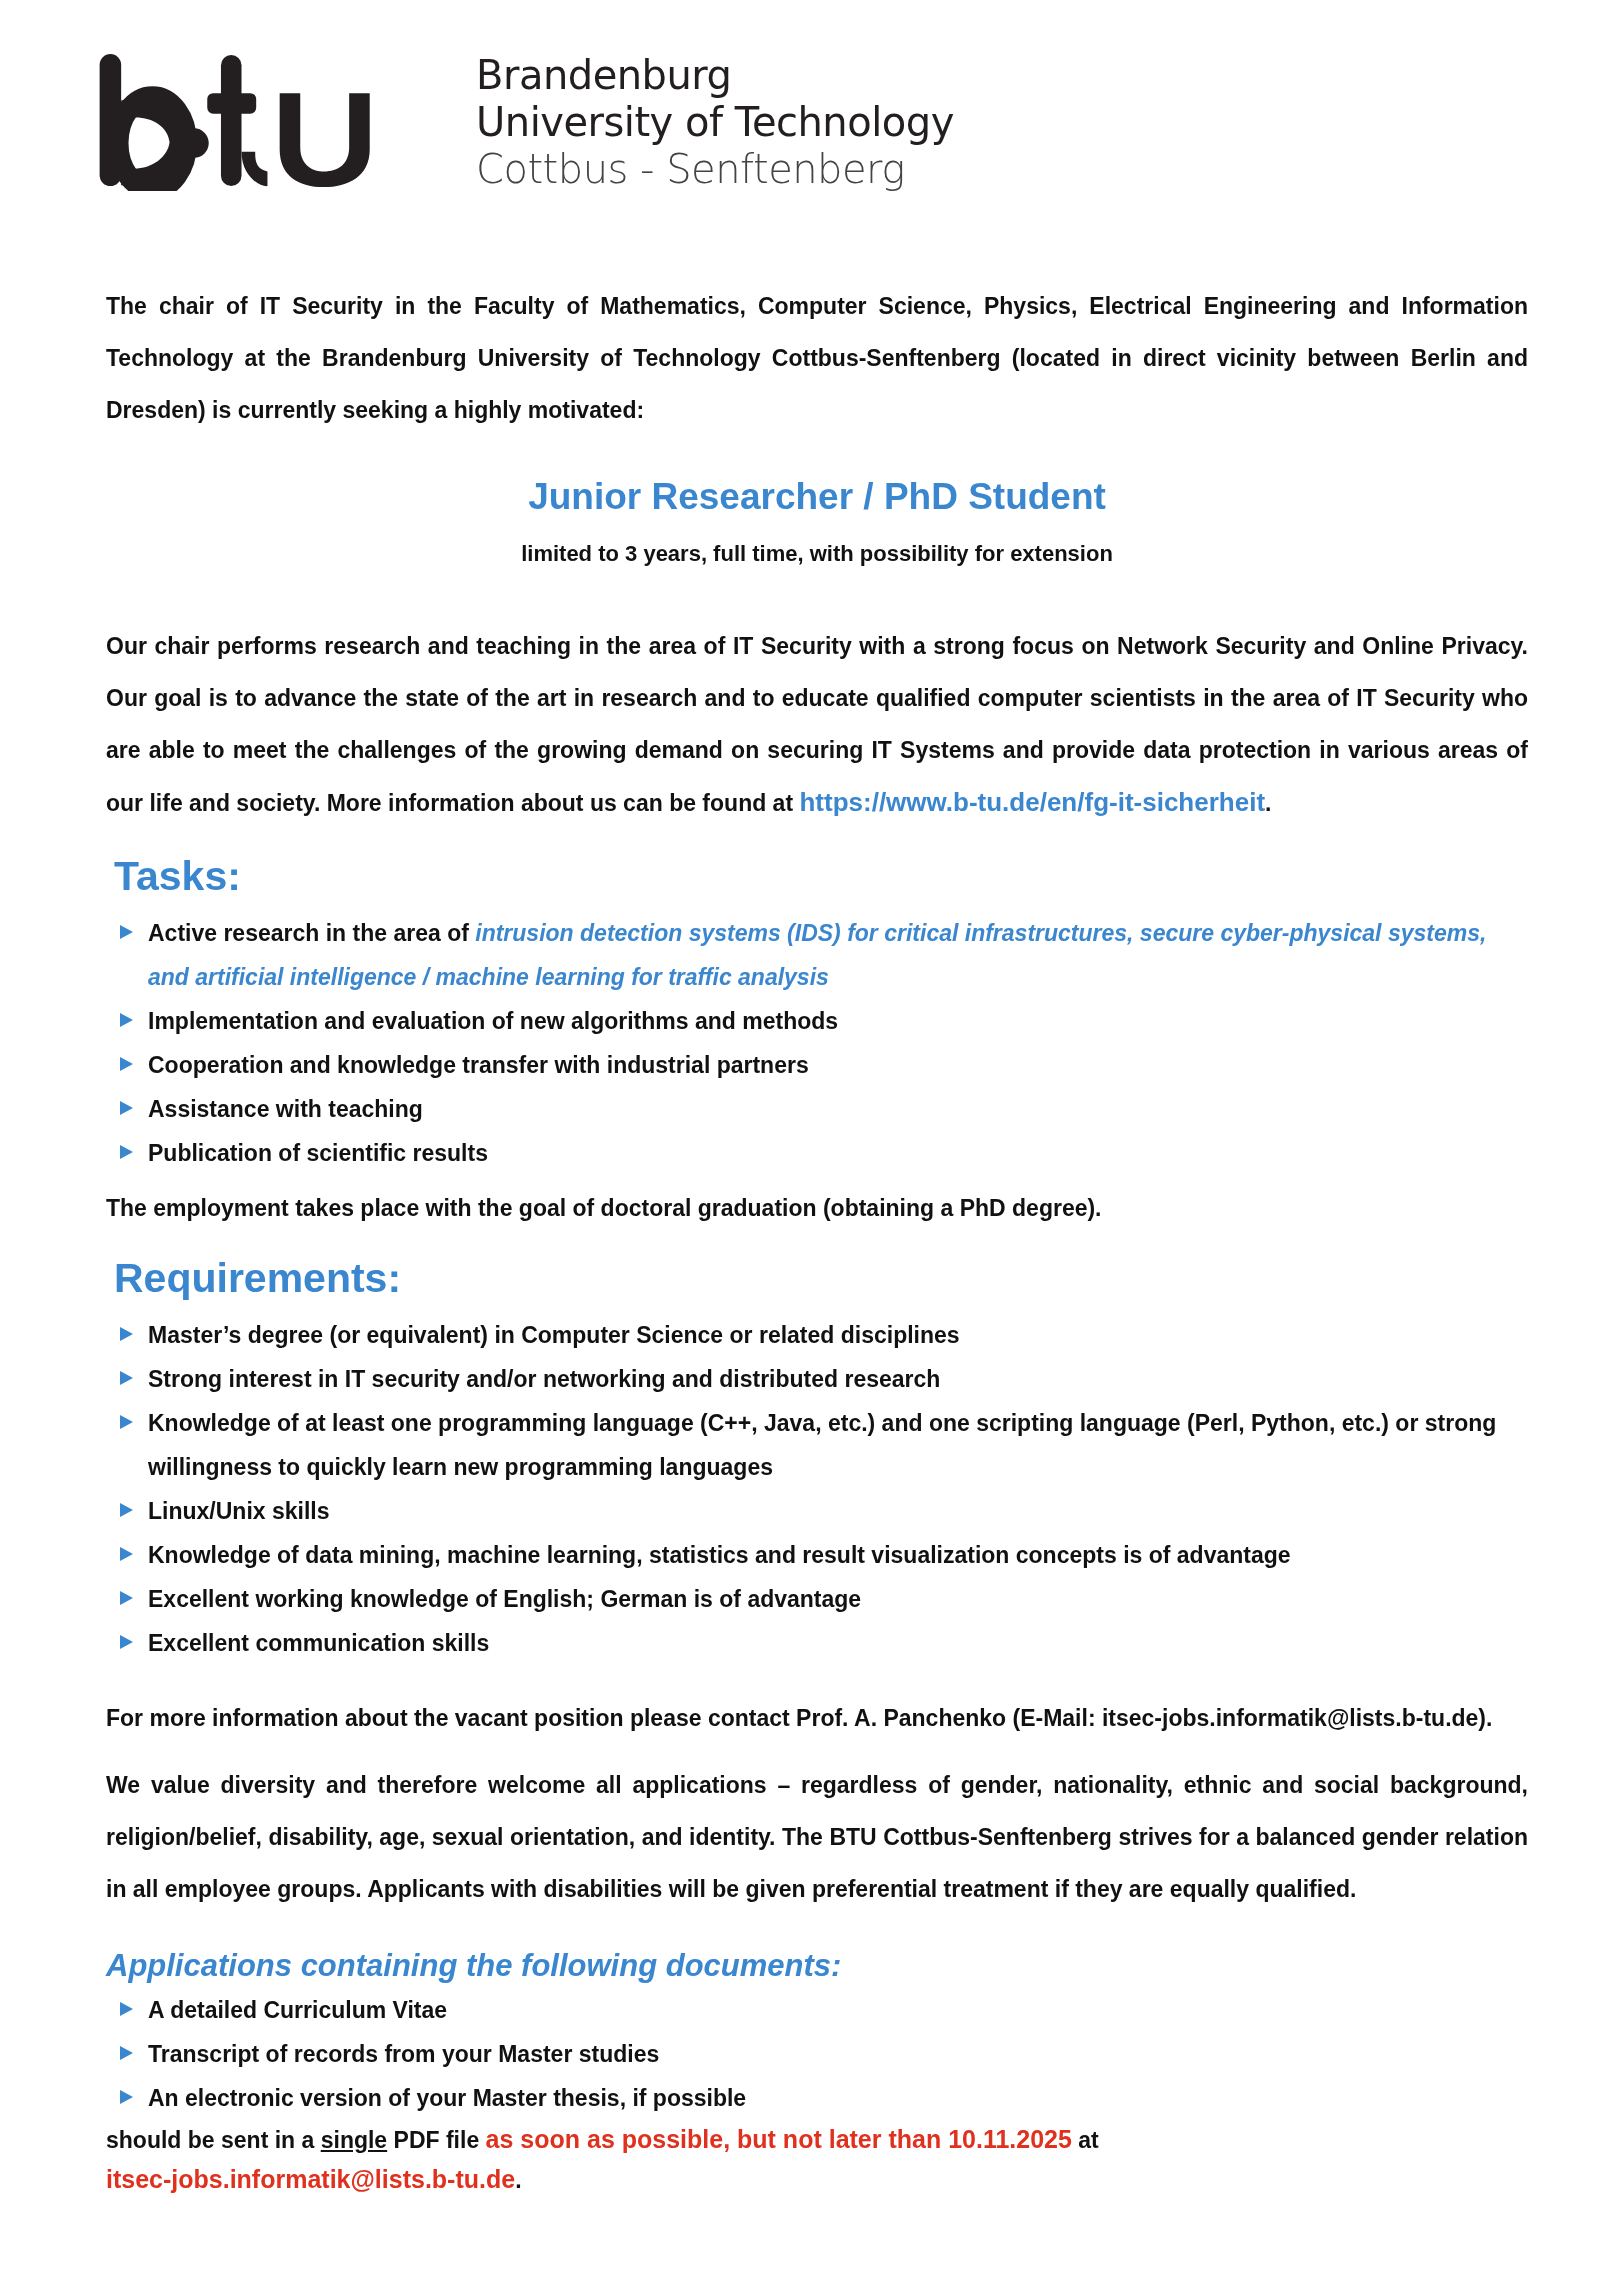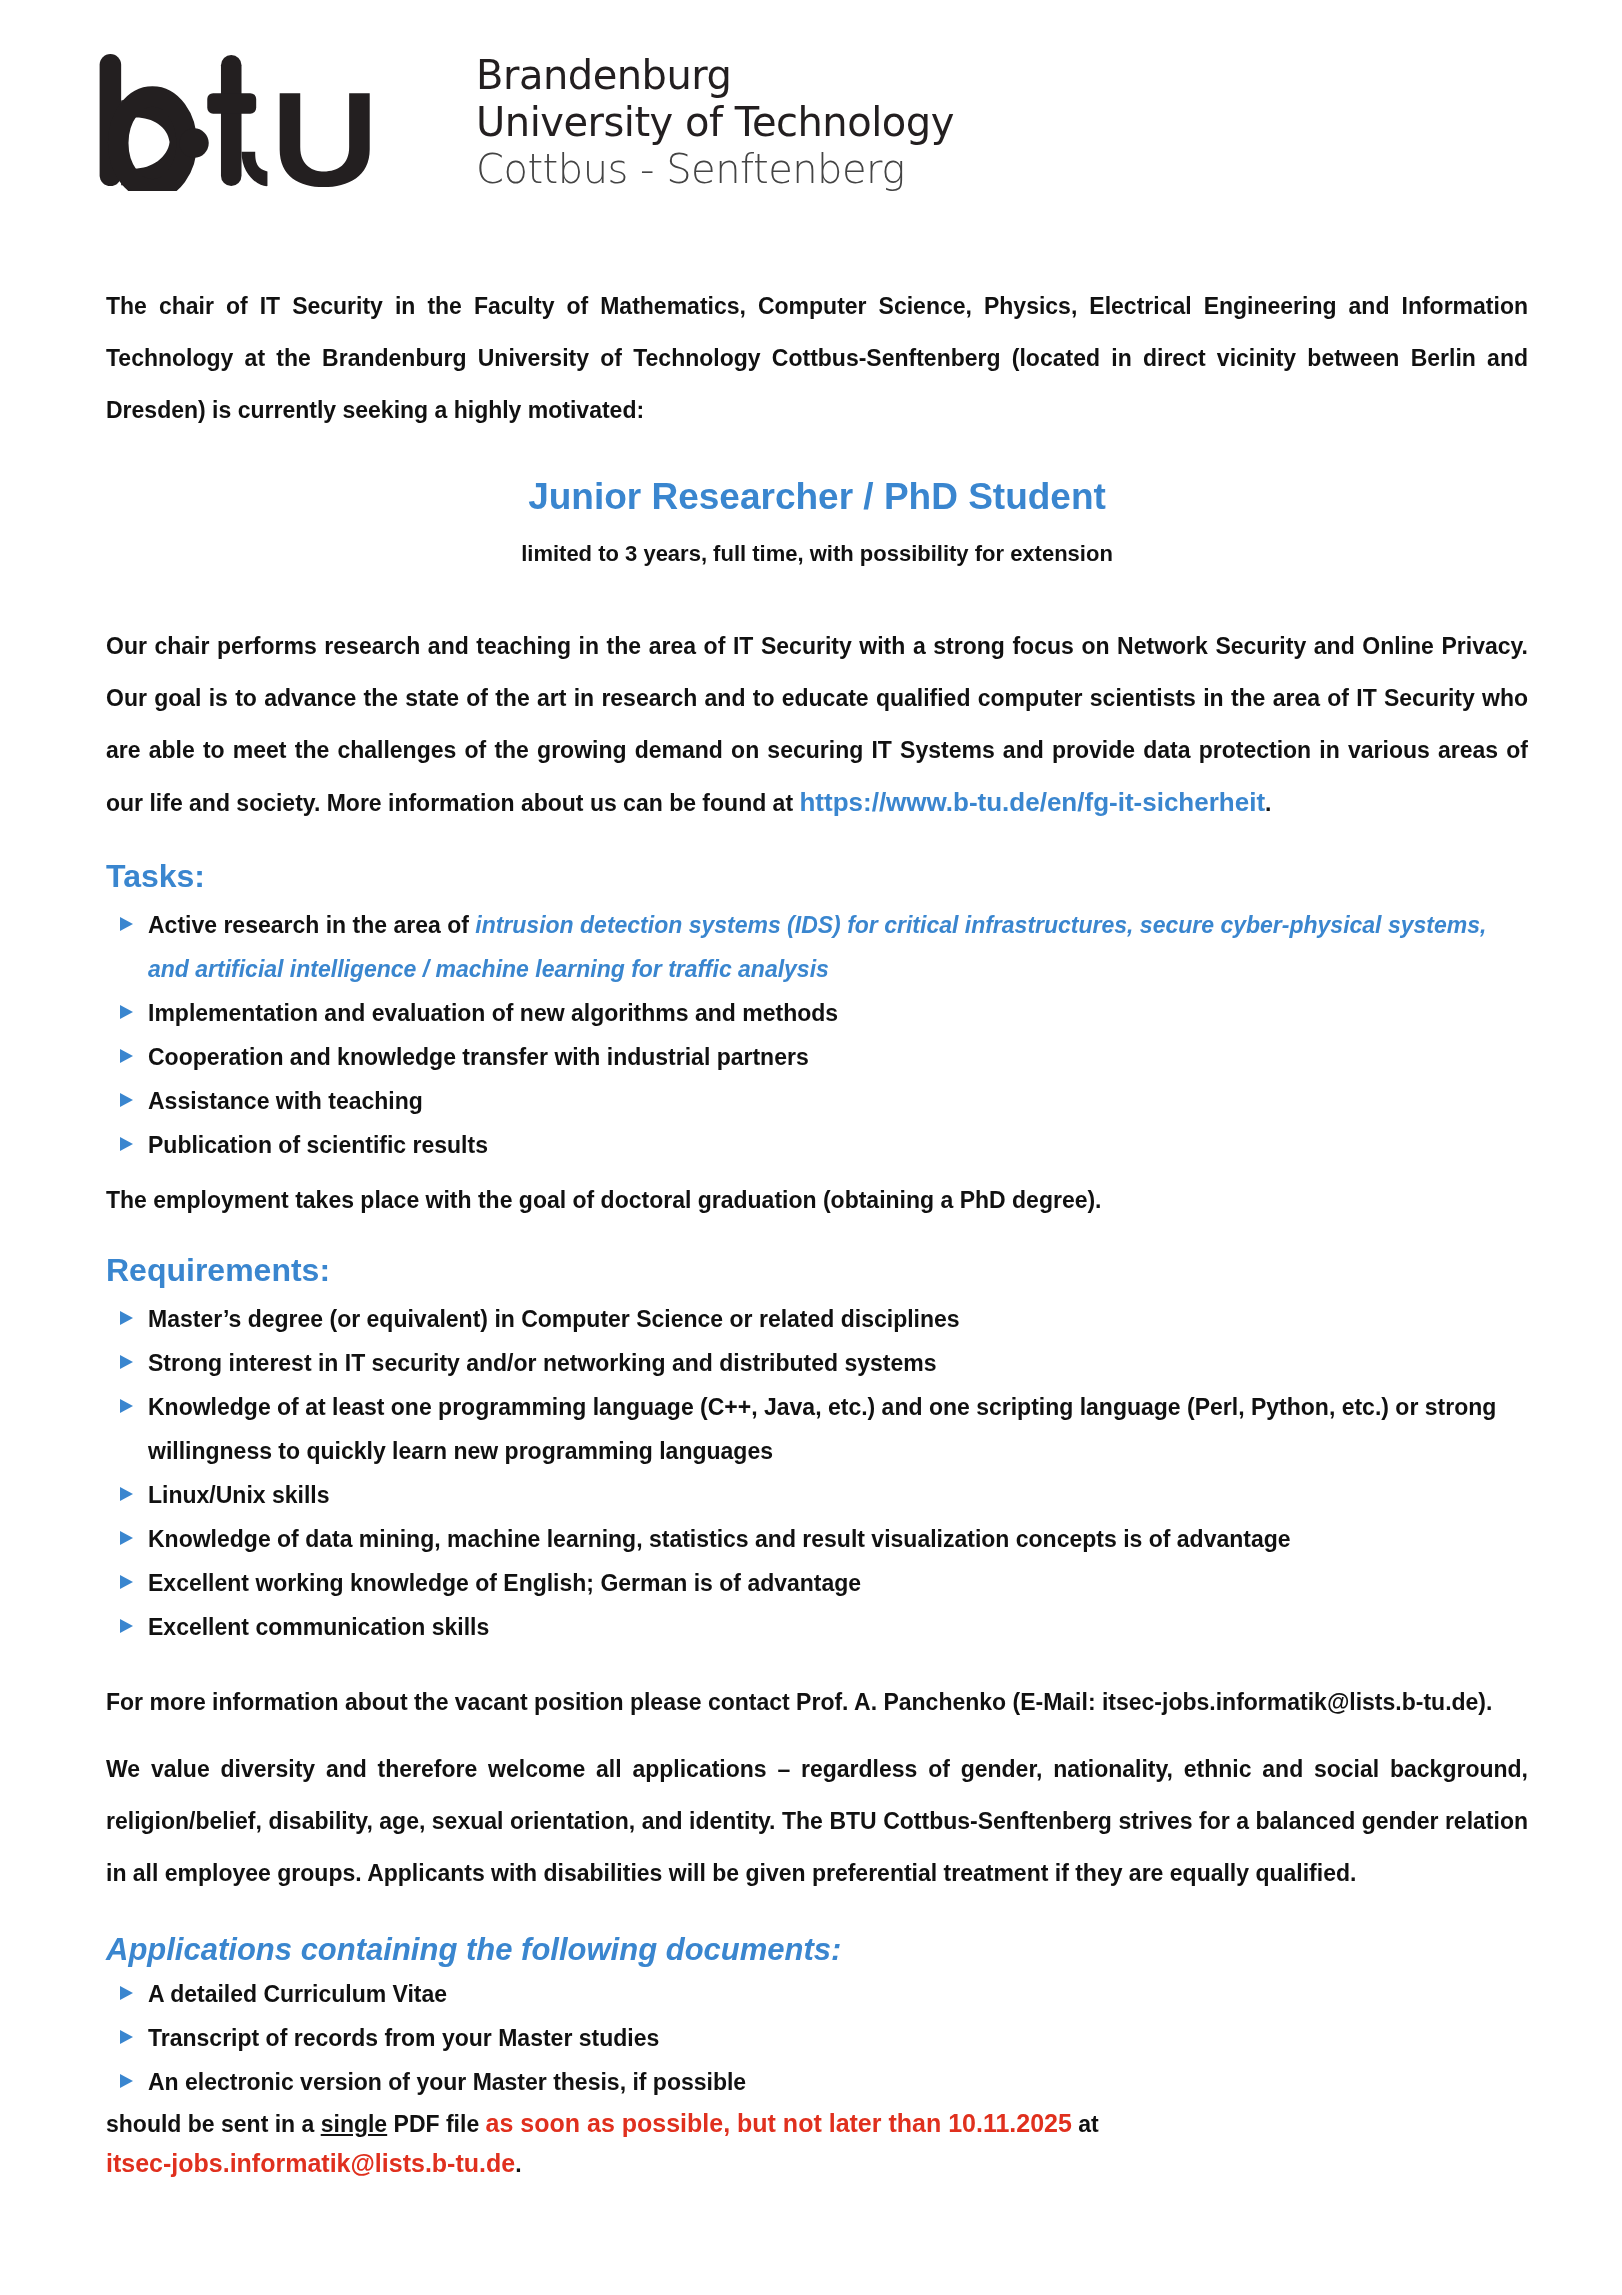--- a/index.html
+++ b/index.html
@@ -6,21 +6,21 @@
     body { width: 1622px; height: 2295px; position: relative; overflow: hidden;
            font-family: "Liberation Sans", sans-serif; color: #111; }
     .logo { position: absolute; left: 98px; top: 54px; width: 334px; height: 137px; }
     .uni { position: absolute; left: 476px; top: 52px; font-family: "DejaVu Sans", sans-serif;
            font-weight: 300; font-size: 40px; line-height: 47px; color: #231f20; letter-spacing: -0.5px; }
     .uni div { white-space: nowrap; }
     .content { position: absolute; left: 106px; width: 1422px; top: 280px; }
     p.body { font-weight: bold; font-size: 23px; line-height: 52px; margin: 0; text-align: justify; text-align-last: left; }
     .title { text-align: center; color: #3a86cf; font-weight: bold; font-size: 37px; margin: 29.4px 0 0 0; line-height: 64px; }
     .subtitle { text-align: center; font-weight: bold; font-size: 22px; margin: 4.9px 0 0 0; line-height: 39px; }
-    h2 { color: #3a86cf; font-size: 32px; margin: 0; line-height: 54px; font-weight: bold; }
+    h2 { color: #3a86cf; font-size: 41px; margin: 8px; line-height: 54px; font-weight: bold; }
     ul { list-style: none; margin: 0; padding: 0 0 0 42px; }
     li { position: relative; font-weight: bold; font-size: 23px; line-height: 44px; }
     li .tri { position: absolute; left: -28.5px; top: 13.7px; width: 0; height: 0;
               border-top: 7.9px solid transparent; border-bottom: 7.9px solid transparent;
               border-left: 13.7px solid #3a86cf; }
     .blue-it { color: #3a86cf; font-style: italic; }
     .link { color: #3a86cf; font-size: 26px; }
     .red { color: #e0301e; font-size: 25px; }
     .apps { color: #3a86cf; font-style: italic; font-weight: bold; font-size: 31px; line-height: 44px; margin: 0; }
     .u { text-decoration: underline; }
@@ -60,21 +60,21 @@
     <li><span class="tri"></span><span>Implementation and evaluation of new algorithms and methods</span></li>
     <li><span class="tri"></span><span>Cooperation and knowledge transfer with industrial partners</span></li>
     <li><span class="tri"></span><span>Assistance with teaching</span></li>
     <li><span class="tri"></span><span>Publication of scientific results</span></li>
   </ul>
   <p class="body" style="margin-top:7.4px">The employment takes place with the goal of doctoral graduation (obtaining a PhD degree).</p>
 
   <h2 style="margin-top:17px">Requirements:</h2>
   <ul>
     <li><span class="tri"></span><span>Master’s degree (or equivalent) in Computer Science or related disciplines</span></li>
-    <li><span class="tri"></span><span>Strong interest in IT security and/or networking and distributed systems</span></li>
+    <li><span class="tri"></span><span>Strong interest in IT security and/or networking and distributed research</span></li>
     <li><span class="tri"></span><span>Knowledge of at least one programming language (C++, Java, etc.) and one scripting language (Perl, Python, etc.) or strong willingness to quickly learn new programming languages</span></li>
     <li><span class="tri"></span><span>Linux/Unix skills</span></li>
     <li><span class="tri"></span><span>Knowledge of data mining, machine learning, statistics and result visualization concepts is of advantage</span></li>
     <li><span class="tri"></span><span>Excellent working knowledge of English; German is of advantage</span></li>
     <li><span class="tri"></span><span>Excellent communication skills</span></li>
   </ul>
 
   <p class="body" style="margin-top:27px">For more information about the vacant position please contact Prof. A. Panchenko (E-Mail: itsec-jobs.informatik@lists.b-tu.de).</p>
   <p class="body" style="margin-top:14.7px">We value diversity and therefore welcome all applications – regardless of gender, nationality, ethnic and social background, religion/belief, disability, age, sexual orientation, and identity.  The BTU Cottbus-Senftenberg strives for a balanced gender relation in all employee groups. Applicants with disabilities will be given preferential treatment if they are equally qualified.</p>
 

